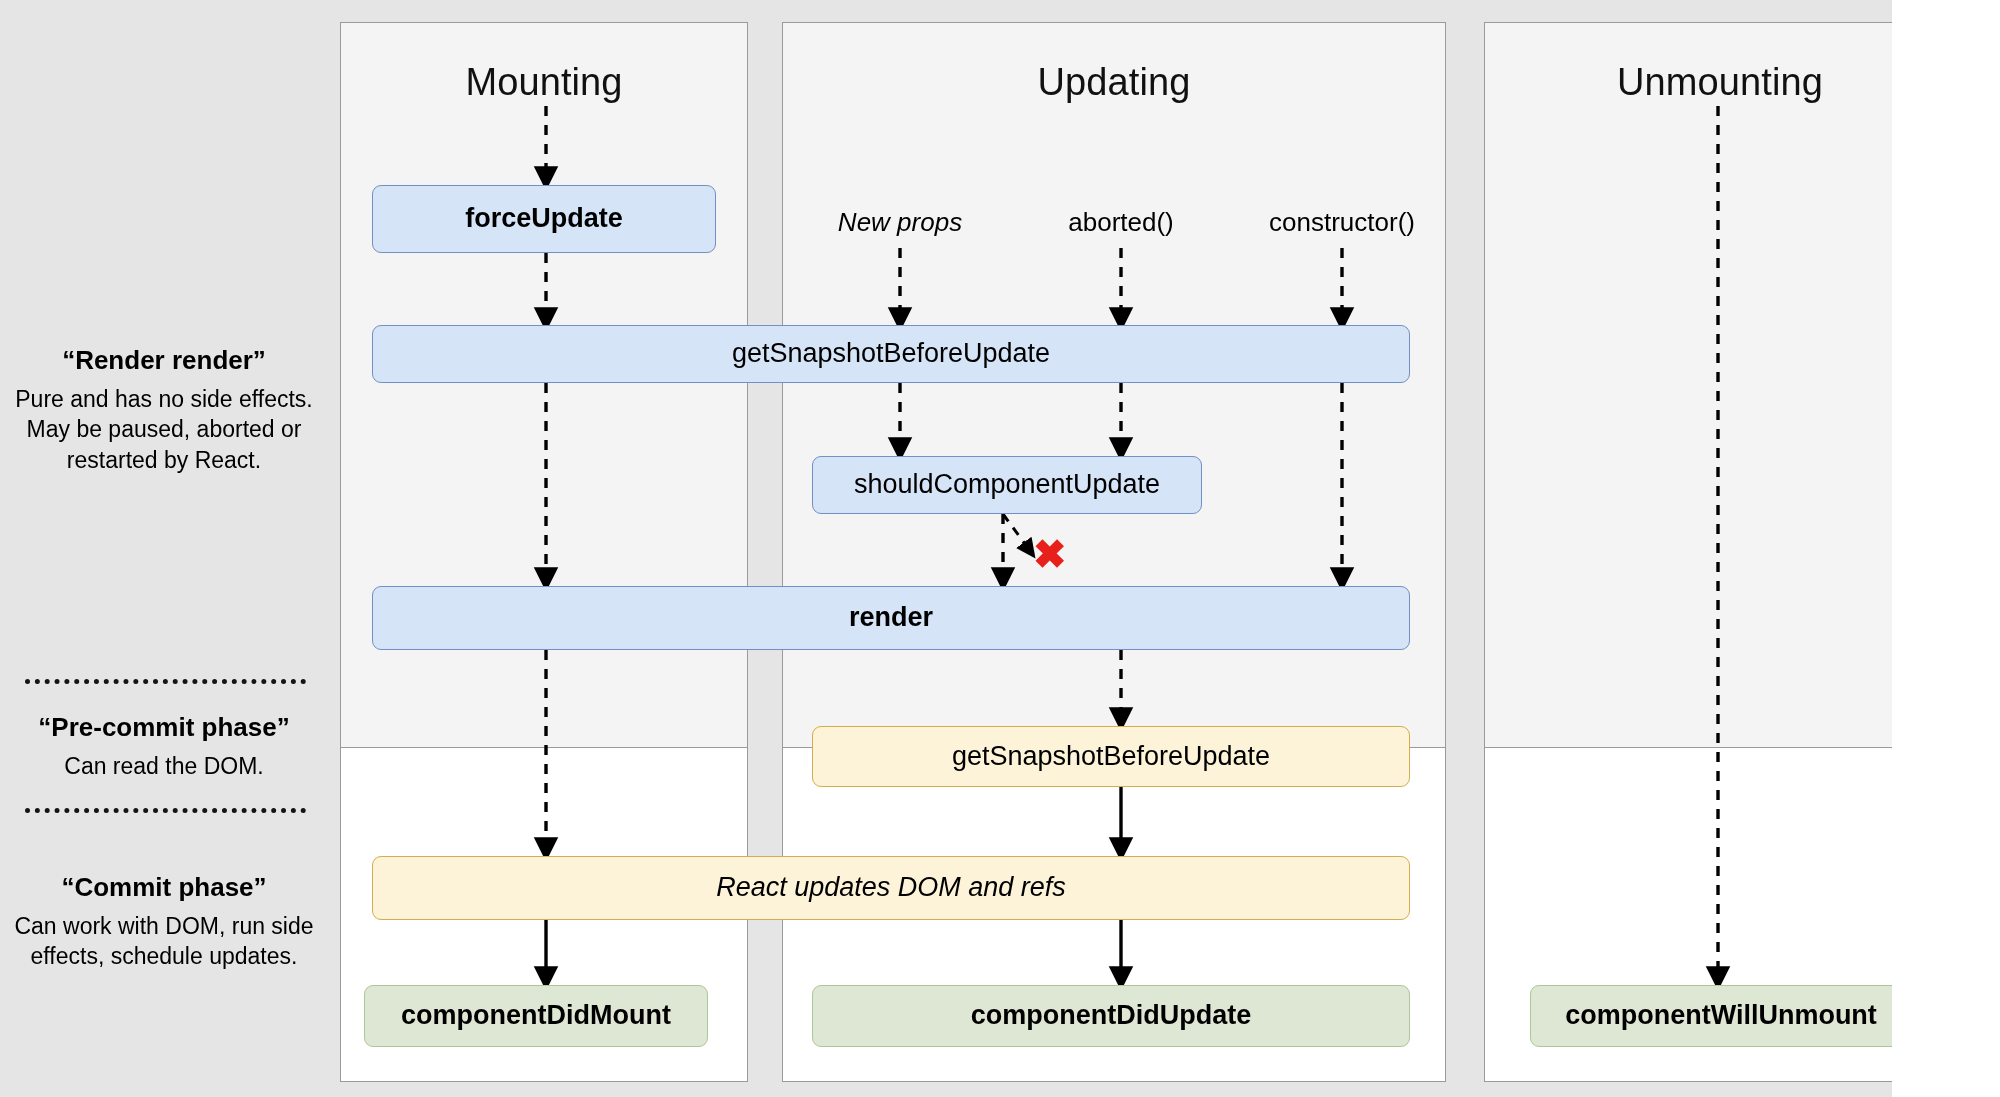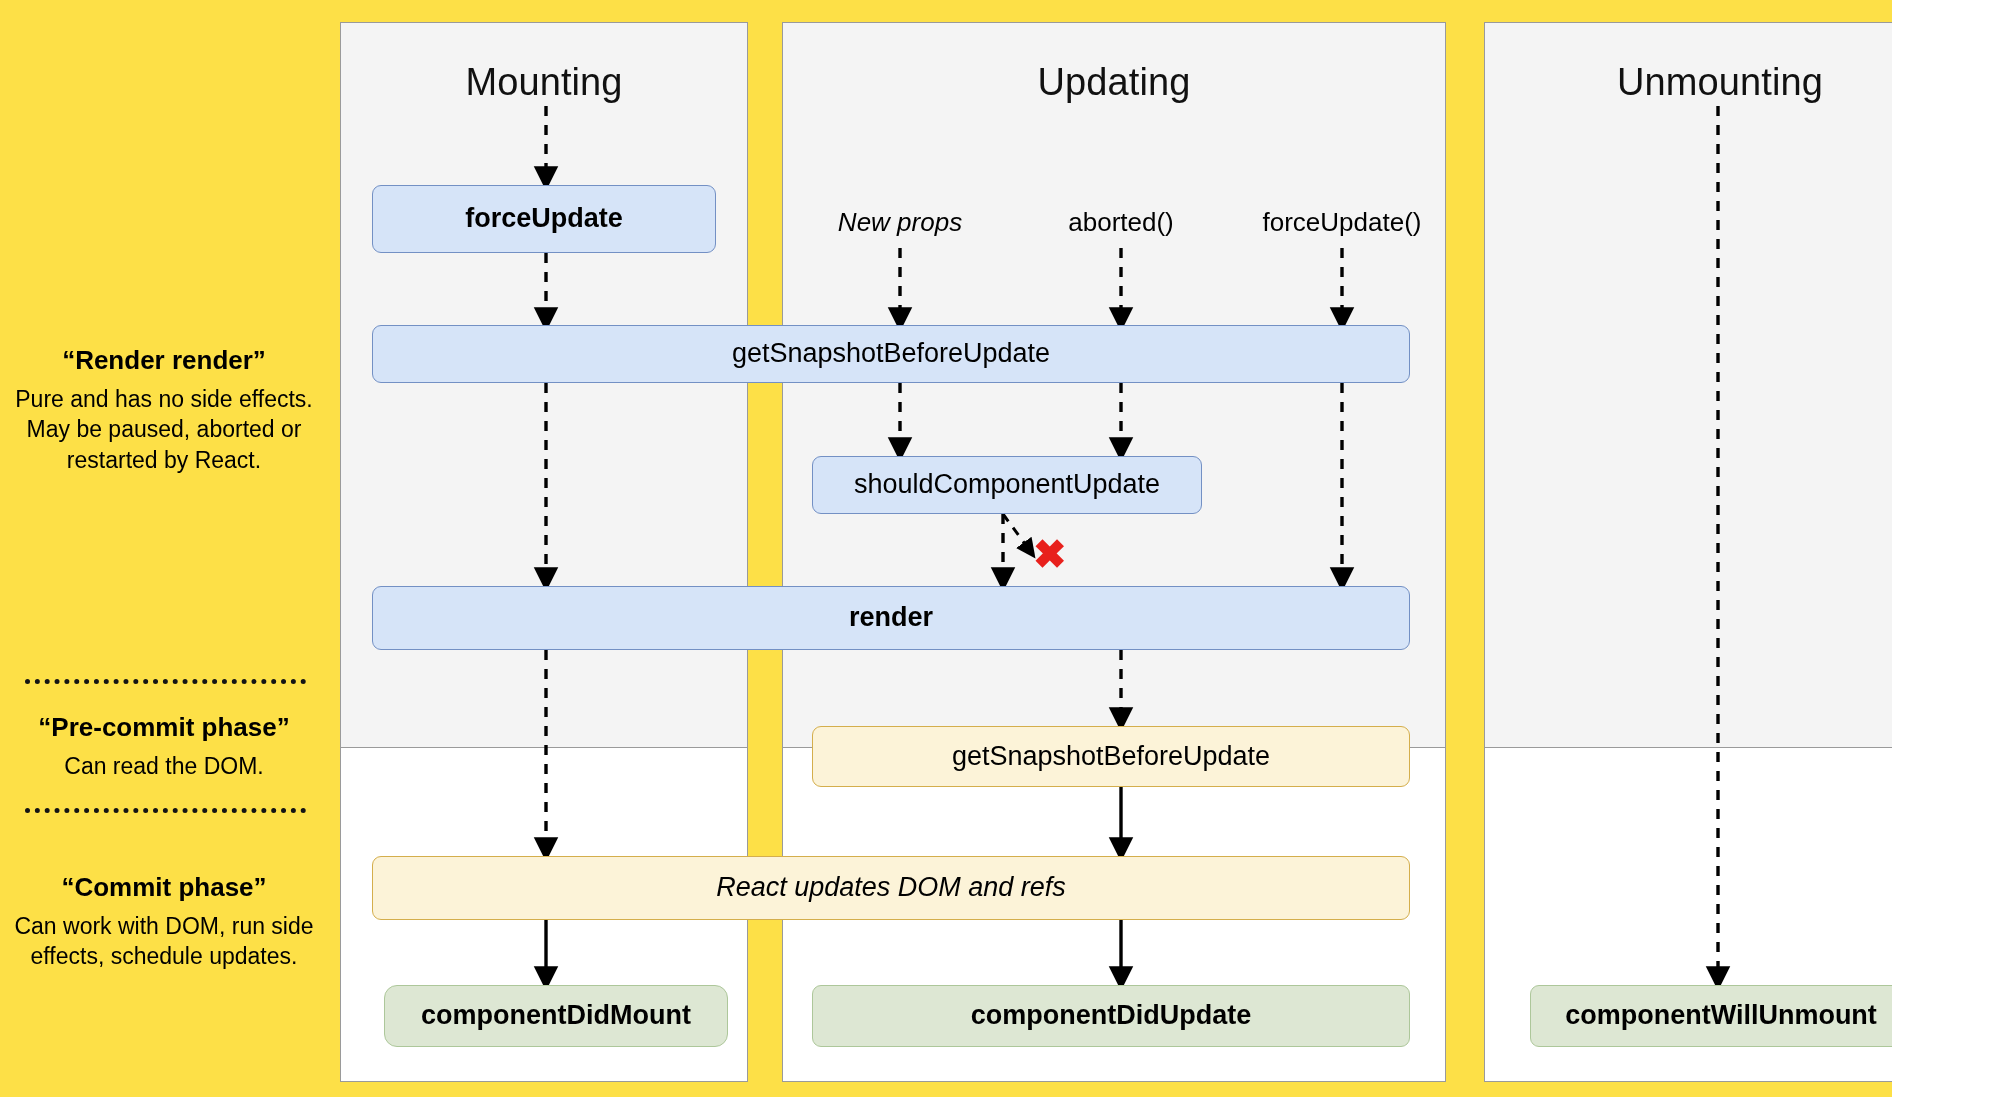--- a/index.html
+++ b/index.html
@@ -9,21 +9,21 @@
   }
   body {
     font-family: "Liberation Sans", sans-serif;
     color: #000000;
   }
   #stage {
     position: relative;
     width: 1892px;
     height: 1097px;
     overflow: hidden;
-    background: #fde047;
+    background: #e5e5e5;
   }
   #svg-layer {
     position: absolute;
     left: 0;
     top: 0;
     width: 2000px;
     height: 1097px;
     pointer-events: none;
   }
 
@@ -193,35 +193,35 @@
       <line x1="1121" y1="787" x2="1121" y2="855" marker-end="url(#ah)"></line>
 
       <line x1="1121" y1="920" x2="1121" y2="984" marker-end="url(#ah)"></line>
 
       <line x1="1718" y1="106" x2="1718" y2="984" stroke-dasharray="10,9" marker-end="url(#ah)"></line>
     </g>
   </svg>
 
   <div class="trigger-label italic" style="left:790px; top:207px; width:220px;">New props</div>
   <div class="trigger-label" style="left:1011px; top:207px; width:220px;">aborted()</div>
-  <div class="trigger-label" style="left:1232px; top:207px; width:220px;">forceUpdate()</div>
+  <div class="trigger-label" style="left:1232px; top:207px; width:220px;">constructor()</div>
 
   <div class="node blue bold" style="left:372px; top:185px; width:344px; height:68px;">forceUpdate</div>
 
   <div class="node blue" style="left:372px; top:325px; width:1038px; height:58px;">getSnapshotBeforeUpdate</div>
 
   <div class="node blue" style="left:812px; top:456px; width:390px; height:58px;">shouldComponentUpdate</div>
 
   <div class="node blue bold" style="left:372px; top:586px; width:1038px; height:64px;">render</div>
 
   <div class="node yellow italic" style="left:372px; top:856px; width:1038px; height:64px;">React updates DOM and refs</div>
 
   <div class="node yellow" style="left:812px; top:726px; width:598px; height:61px;">getSnapshotBeforeUpdate</div>
 
-  <div class="node green bold" style="left:384px; top:985px; width:344px; height:62px;border-radius:13px;">componentDidMount</div>
+  <div class="node green bold" style="left:364px; top:985px; width:344px; height:62px;">componentDidMount</div>
 
   <div class="node green bold" style="left:812px; top:985px; width:598px; height:62px;">componentDidUpdate</div>
 
   <div class="node green bold" style="left:1530px; top:985px; width:382px; height:62px;">componentWillUnmount</div>
 
   <div class="red-x" style="left:1033px; top:534px;">✖</div>
 
   <div class="legend-block" style="top:345px;">
     <div class="legend-title">“Render render”</div>
     <div class="legend-desc">Pure and has no side effects. May be paused, aborted or restarted by React.</div>

